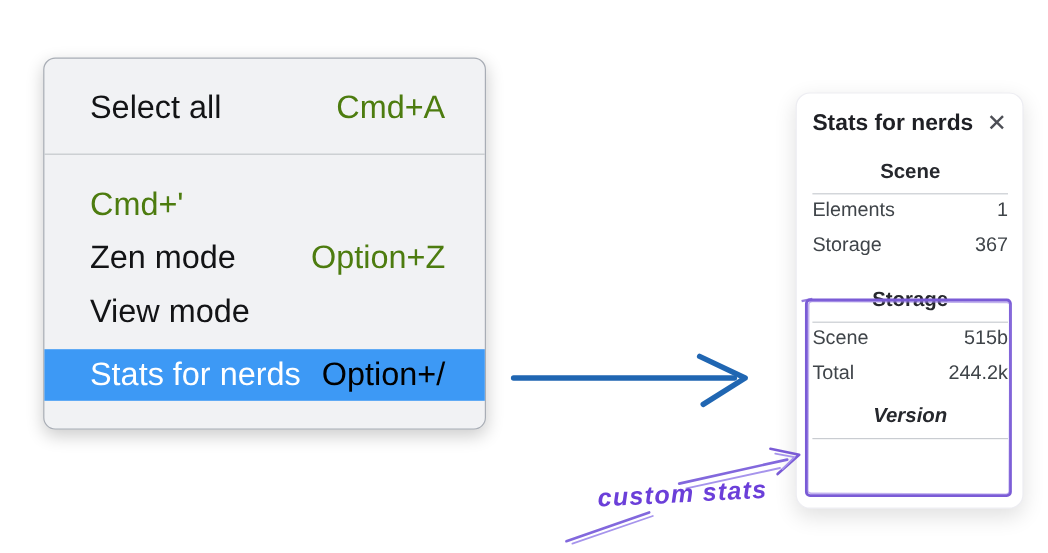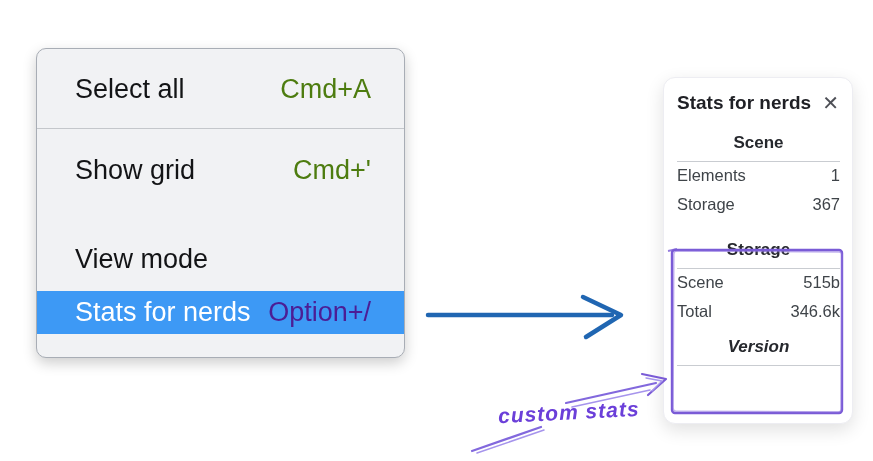--- a/index.html
+++ b/index.html
@@ -17,21 +17,21 @@
   }
   .menu-row{
     position:absolute;left:0;width:100%;height:48px;
     display:flex;align-items:center;justify-content:space-between;
     padding:0 33px 0 38px;font-size:27px;color:#131416;cursor:default;
   }
   .menu-row .shortcut{color:#4d7c0f;}
   .menu-row.highlight{
     background:#3d99f5;height:43px;border-radius:0;color:#ffffff;
   }
-  .menu-row.highlight .shortcut{color:#4c1d95;}
+  .menu-row.highlight .shortcut{color:#000000;}
   .menu-divider{
     position:absolute;left:0;width:100%;height:0;
     border-top:1.5px solid #c4c7cb;
   }
   .r0{top:16px;}
   .div0{top:79px;}
   .r1{top:97px;}
   .r2{top:141px;}
   .r3{top:186px;}
   .r4{top:242px;}
@@ -77,22 +77,25 @@
 
 <div class="canvas">
 
   <div class="menu">
     <div class="menu-row r0">
       <span>Select all</span>
       <span class="shortcut">Cmd+A</span>
     </div>
     <div class="menu-divider div0"></div>
     <div class="menu-row r1">
-      <span>Show grid</span>
       <span class="shortcut">Cmd+'</span>
+    </div>
+    <div class="menu-row r2">
+      <span>Zen mode</span>
+      <span class="shortcut">Option+Z</span>
     </div>
     <div class="menu-row r3">
       <span>View mode</span>
     </div>
     <div class="menu-row r4 highlight">
       <span>Stats for nerds</span>
       <span class="shortcut">Option+/</span>
     </div>
   </div>
 
@@ -114,21 +117,21 @@
     </div>
 
     <div class="sec-heading sec-gap1">Storage</div>
     <hr class="sec-hr">
     <div class="stat-row">
       <span>Scene</span>
       <span>515b</span>
     </div>
     <div class="stat-row">
       <span>Total</span>
-      <span>346.6k</span>
+      <span>244.2k</span>
     </div>
 
     <div class="sec-heading sec-gap2">Version</div>
     <hr class="sec-hr">
   </div>
 
   <svg class="overlay" viewBox="0 0 873 461">
 
     <g>
       <path d="M428,315 L612,315" stroke="#2066b2" stroke-width="4.5" fill="none" stroke-linecap="round"></path>

